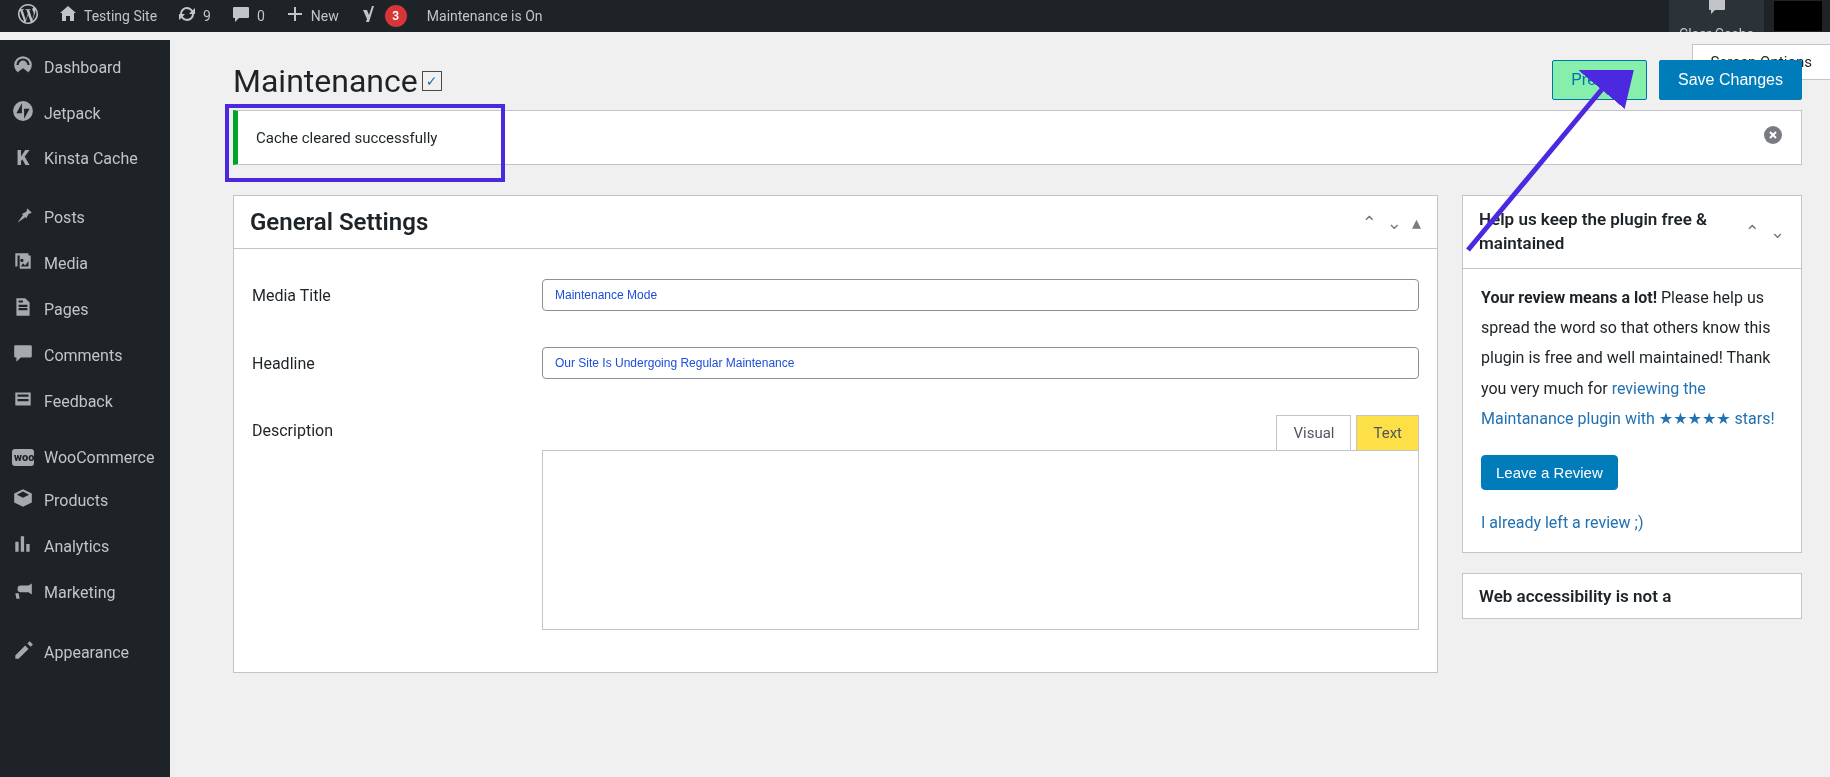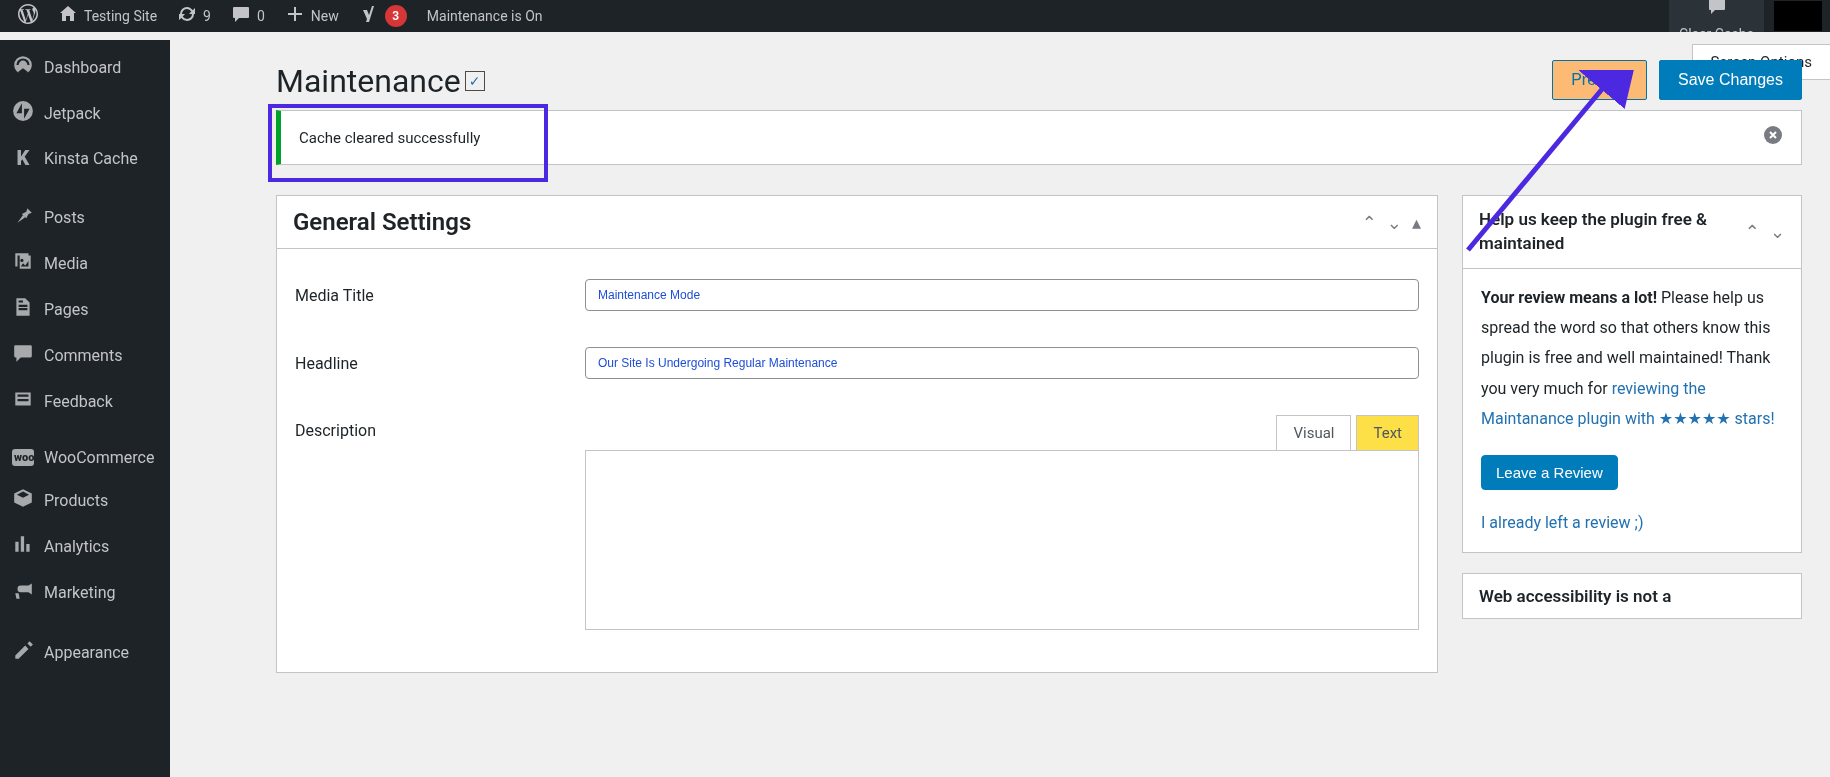--- a/index.html
+++ b/index.html
@@ -16,28 +16,28 @@
   
   
   .sidebar { position: absolute; top: 40px; left: 0; bottom: 0; width: 170px; background: #1d2327; color: #c3c4c7; padding-top: 4px; }
   .sidebar .menu-item { display: flex; align-items: center; gap: 10px; padding: 10px 12px; font-size: 16px; cursor: pointer; }
   .sidebar .menu-sep { height: 14px; }
   .sidebar .menu-icon { width: 22px; text-align: center; font-size: 18px; color: #a7aaad; }
   
   
   .content { position: absolute; top: 40px; left: 205px; right: 0; bottom: 0; background: #f0f0f1; overflow: auto; }
   .screen-options-tab { position: absolute; top: 4px; right: 0; background: #fff; border: 1px solid #c3c4c7; border-right: none; padding: 8px 18px; font-size: 15px; cursor: pointer; }
-  .wrap { padding: 20px 28px; margin-left: 43px; }
+  .wrap { padding: 20px 28px; }
   
   .page-head { display: flex; align-items: flex-end; gap: 12px; margin-bottom: 10px; }
   .page-title { font-size: 32px; font-weight: 400; color: #1d2327; display: flex; align-items: center; gap: 4px; }
   .title-check { width: 20px; height: 20px; border: 1.5px solid #4b4b4b; display: inline-flex; align-items: center; justify-content: center; color: #2271b1; font-size: 14px; }
   .head-spacer { flex: 1; }
   .btn { padding: 10px 18px; font-size: 16px; border-radius: 2px; cursor: pointer; border: 1px solid; }
-  .btn-secondary { background: #fdba74; border-color: #0073aa; color: #0073aa; }
+  .btn-secondary { background: #86efac; border-color: #0073aa; color: #0073aa; }
   .btn-primary { background: #007cba; border-color: #007cba; color: #fff; }
   
   .notice { background: #fff; border: 1px solid #c3c4c7; border-left: 5px solid #00a32a; padding: 14px 18px; margin: 8px 0 20px 0; display: flex; align-items: center; justify-content: space-between; font-size: 15px; }
   .notice-highlight { border: 4px solid #4c28e0; position: absolute; width: 280px; height: 78px; top: 64px; left: 20px; pointer-events: none; }
   .dismiss { color: #787c82; font-size: 20px; cursor: pointer; }
   
   .main-cols { display: flex; gap: 24px; margin-top: 30px; }
   .main-left { flex: 1; }
   .main-right { width: 340px; }
   

